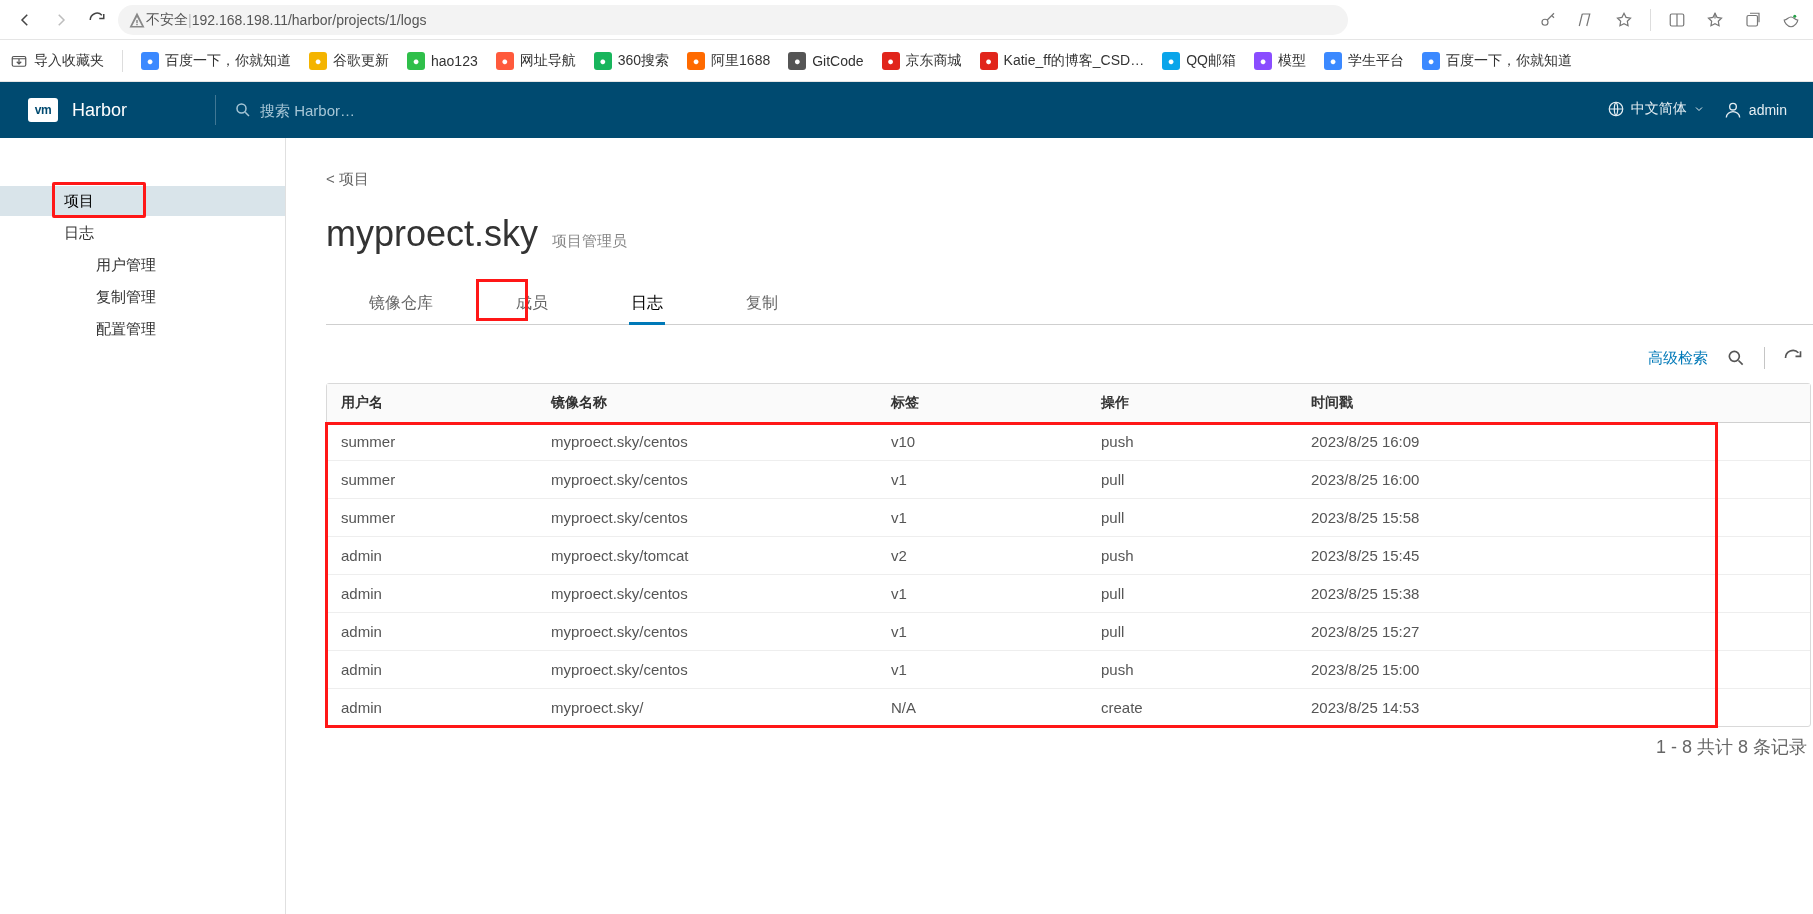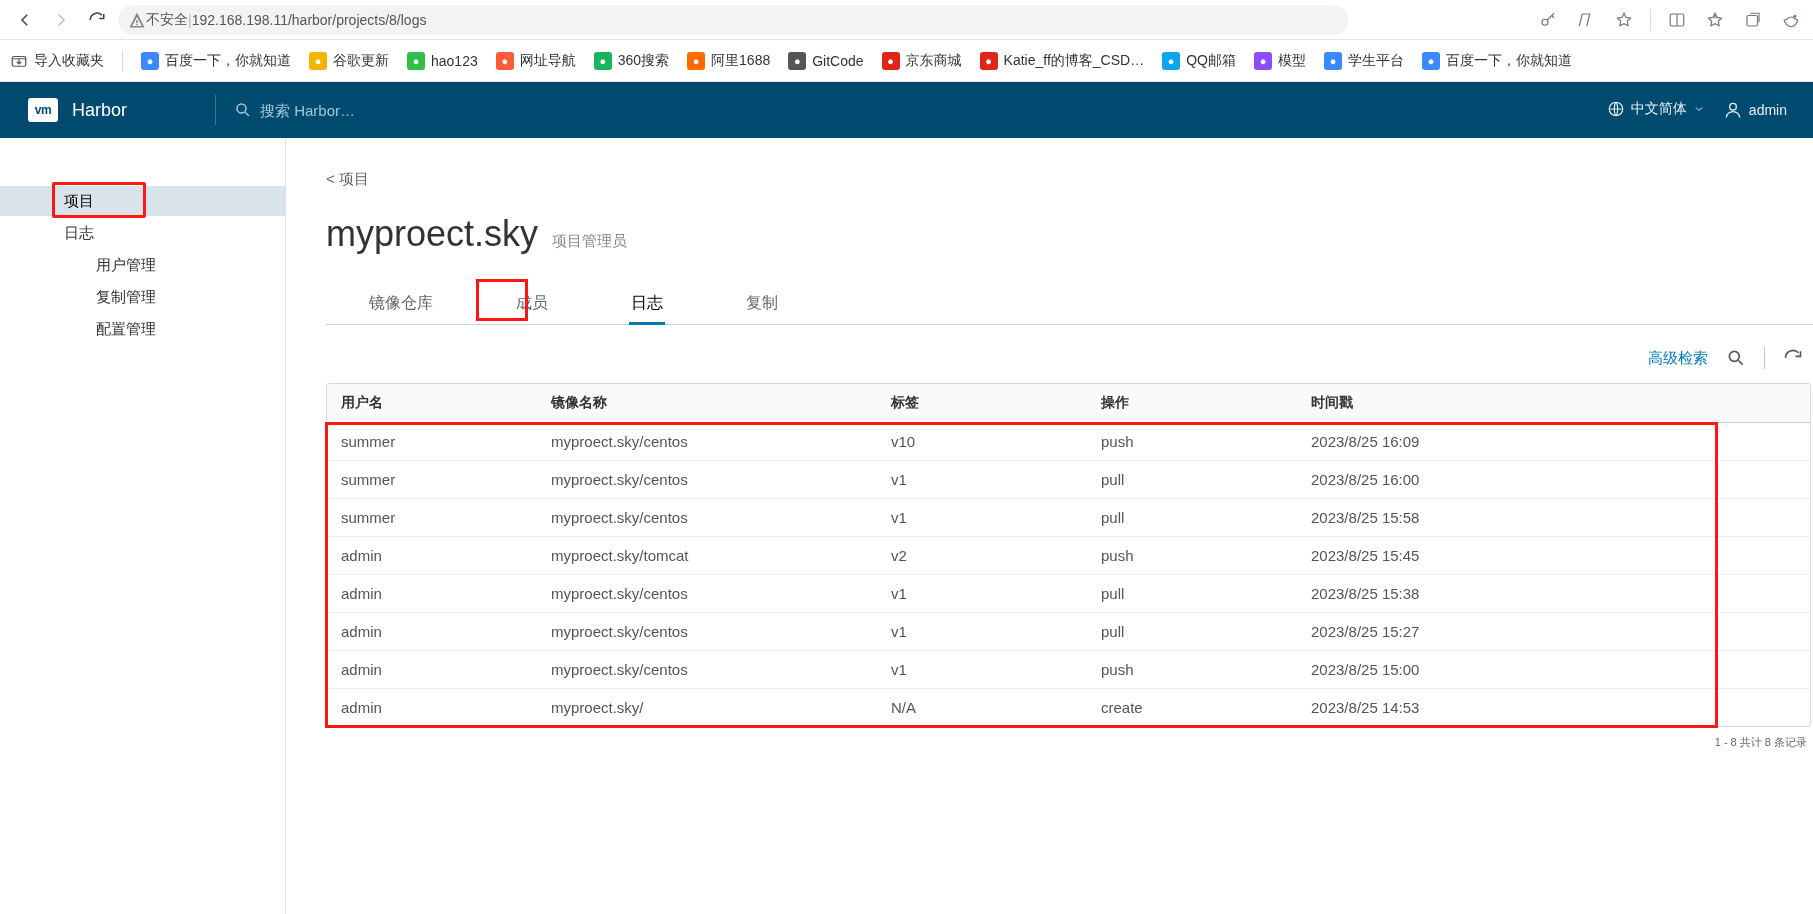--- a/index.html
+++ b/index.html
@@ -63,21 +63,21 @@
   td { padding:10px 14px; border-bottom:1px solid #eee; font-size:15px; color:#555; }
   tbody tr:last-child td { border-bottom:none; }
   .table-hl { position:absolute; left:-2px; top:38px; right:92px; bottom:-2px; border:3px solid #ff1717; pointer-events:none; }
 
   .col-user { width:210px; }
   .col-img  { width:340px; }
   .col-tag  { width:210px; }
   .col-op   { width:210px; }
   .col-time { }
 
-  .footer-count { text-align:right; color:#666; font-size:11px; padding:8px 6px 0 0; }
+  .footer-count { text-align:right; color:#666; font-size:18px; padding:8px 6px 0 0; }
 
   svg { display:block; }
 </style>
 </head>
 <body>
 
 <div class="browser-bar">
   <div class="nav-btn">
     <svg width="18" height="18" viewBox="0 0 24 24" fill="none" stroke="#444" stroke-width="2">
         <path d="M15 5l-7 7 7 7"></path>
@@ -92,21 +92,21 @@
     <svg width="18" height="18" viewBox="0 0 24 24" fill="none" stroke="#444" stroke-width="2">
         <path d="M3 12a9 9 0 0 1 15.5-6.3M21 4v6h-6"></path>
       </svg>
   </div>
   <div class="addr-box">
     <svg width="18" height="18" viewBox="0 0 24 24" fill="#888">
         <path d="M12 2L2 22h20L12 2zm0 6l6.5 12h-13L12 8zm-1 4h2v4h-2v-4zm0 5h2v2h-2v-2z"></path>
       </svg>
     <span>不安全</span>
     <span style="color:#bbb">|</span>
-    <span>192.168.198.11/harbor/projects/8/logs</span>
+    <span>192.168.198.11/harbor/projects/1/logs</span>
   </div>
   <div class="addr-actions-right">
     <span class="icon-btn">
         <svg width="18" height="18" viewBox="0 0 24 24" fill="none" stroke="#777" stroke-width="1.6">
           <circle cx="8" cy="15" r="4"></circle>
           <path d="M11 12l9-9M17 6l3 3"></path>
         </svg>
       </span>
     <span class="icon-btn">
         <svg width="18" height="18" viewBox="0 0 24 24" fill="none" stroke="#777" stroke-width="1.6">

